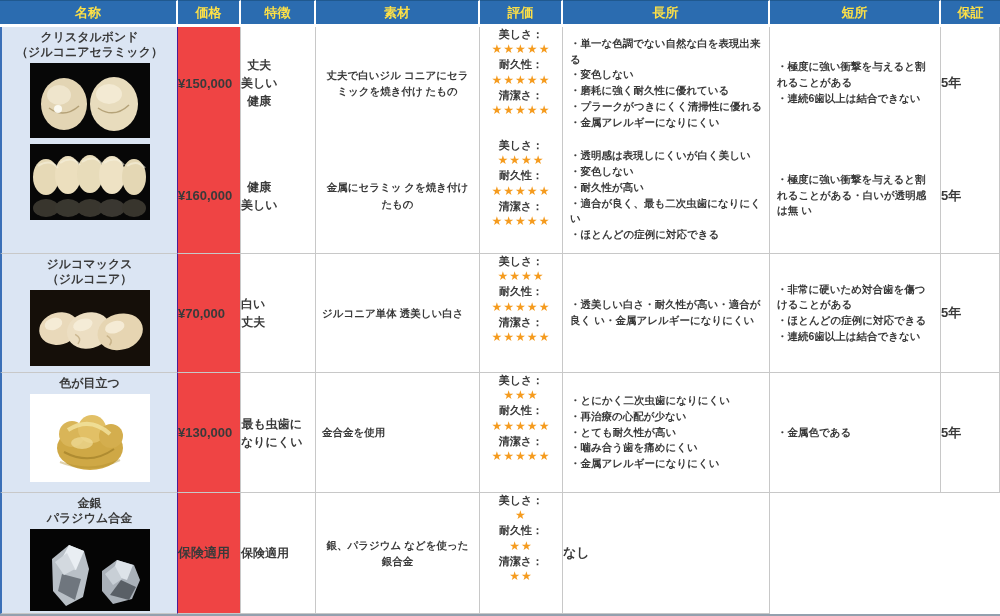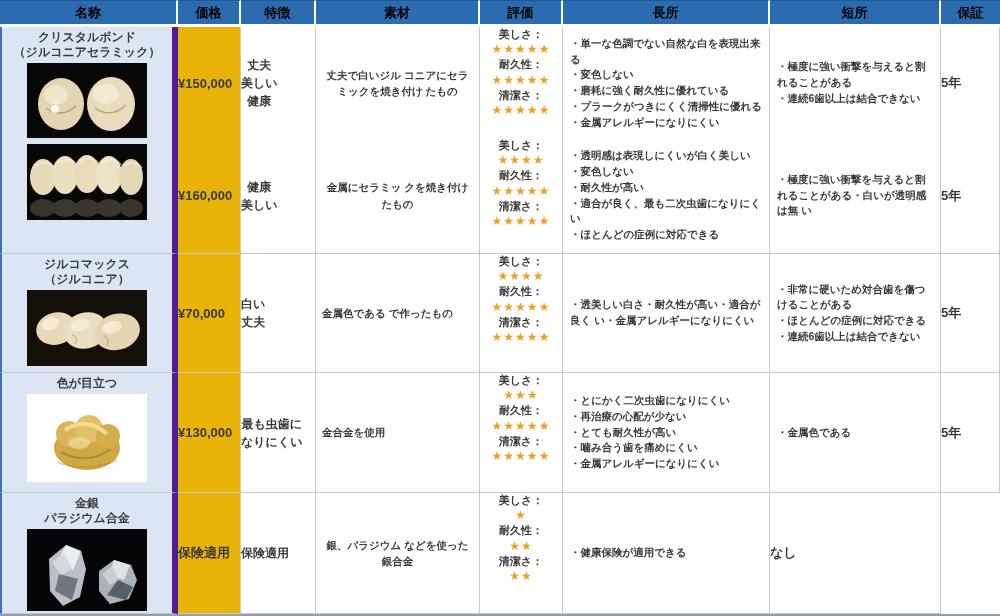--- a/index.html
+++ b/index.html
@@ -1,33 +1,33 @@
 <!DOCTYPE html>
 <html><head>
 <meta charset="utf-8">
 <style>
   html,body{margin:0;padding:0;background:#ffffff;}
   body{width:1000px;height:616px;font-family:"Liberation Sans","DejaVu Sans",sans-serif;}
   .table{width:1000px;height:616px;box-sizing:border-box;border-bottom:2px solid #93a0ae;overflow:hidden;}
   .grid{display:grid;grid-template-columns:178px 63px 75px 164px 83px 207px 171px 59px;}
   
   .hrow{height:24px;}
-  .hcell{box-sizing:border-box;background:#2b6cb0;color:#000000;font-weight:bold;font-size:13px;
+  .hcell{box-sizing:border-box;background:#2b6cb0;color:#fde047;font-weight:bold;font-size:13px;
          display:flex;align-items:center;justify-content:center;border-right:2px solid #ffffff;border-top:1px solid #20598f;}
   .hcell:last-child{border-right:none;}
   .hgap{height:3px;background:#ffffff;}
   
   .row .cell{box-sizing:border-box;border-right:1px solid #c8c8c8;border-bottom:1px solid #c8c8c8;
         display:flex;align-items:center;justify-content:flex-start;flex-direction:row;
         text-align:center;font-weight:bold;color:#3a3a3a;white-space:pre-line;background:#ffffff;}
   .r0{height:111px;} .r1{height:116px;} .r2{height:119px;} .r3{height:120px;} .r4{height:121px;}
   .cell.name{background:#dbe5f3;flex-direction:column;justify-content:flex-start;padding-top:3px;
-             border-left:2px solid #3a6fb7;border-right:6px solid #4c1d95;font-size:12px;line-height:1.25;}
+             border-left:2px solid #3a6fb7;border-right:1px solid #4c1d95;font-size:12px;line-height:1.25;}
   .photo{margin-top:3px;display:block;}
-  .cell.price{background:#eab308;font-size:13px;}
+  .cell.price{background:#ef4444;font-size:13px;}
   .cell.features{font-size:12px;line-height:1.5;}
   .cell.material{font-size:10.5px;line-height:1.55;padding:0 6px;}
   .cell.rating{flex-direction:column;font-size:11px;line-height:1.4;}
   .stars{color:#f59b1e;font-size:12px;letter-spacing:1px;line-height:1.25;}
   .cell.pros,.cell.cons{justify-content:flex-start;text-align:left;font-size:10.5px;line-height:1.5;padding:4px 7px;}
   .cell.warranty{font-size:13px;}
 </style>
 </head>
 <body>
 
@@ -136,21 +136,21 @@
           <ellipse cx="26" cy="24" rx="9" ry="6" fill="#f7efdb" opacity="0.85"></ellipse>
           <ellipse cx="54" cy="33" rx="10" ry="6" fill="#f7efdb" opacity="0.85"></ellipse>
           <ellipse cx="84" cy="44" rx="10" ry="6" fill="#f7efdb" opacity="0.85"></ellipse>
           <path d="M44 40q6 6 0 10M74 50q6 6 0 10" stroke="#b49c6e" stroke-width="1.5" fill="none" opacity="0.6"></path>
         </g>
       </svg>
     </div>
     <div class="cell price">¥70,000</div>
     <div class="cell features">白い
 丈夫</div>
-    <div class="cell material">金属色である で作ったもの</div>
+    <div class="cell material">ジルコニア単体 透美しい白さ</div>
     <div class="cell rating">
       <span>美しさ：</span>
       <span class="stars">★★★★</span>
       <span>耐久性：</span>
       <span class="stars">★★★★★</span>
       <span>清潔さ：</span>
       <span class="stars">★★★★★</span>
     </div>
     <div class="cell pros">・透美しい白さ・耐久性が高い・適合が良く い・金属アレルギーになりにくい</div>
     <div class="cell cons">・非常に硬いため対合歯を傷つ けることがある
@@ -215,17 +215,16 @@
     <div class="cell features">保険適用</div>
     <div class="cell material">銀、パラジウム などを使った銀合金</div>
     <div class="cell rating">
       <span>美しさ：</span>
       <span class="stars">★</span>
       <span>耐久性：</span>
       <span class="stars">★★</span>
       <span>清潔さ：</span>
       <span class="stars">★★</span>
     </div>
-    <div class="cell pros">・健康保険が適用できる</div>
     <div class="cell warranty">なし</div>
   </div>
 
 </div>
 
 </body></html>

